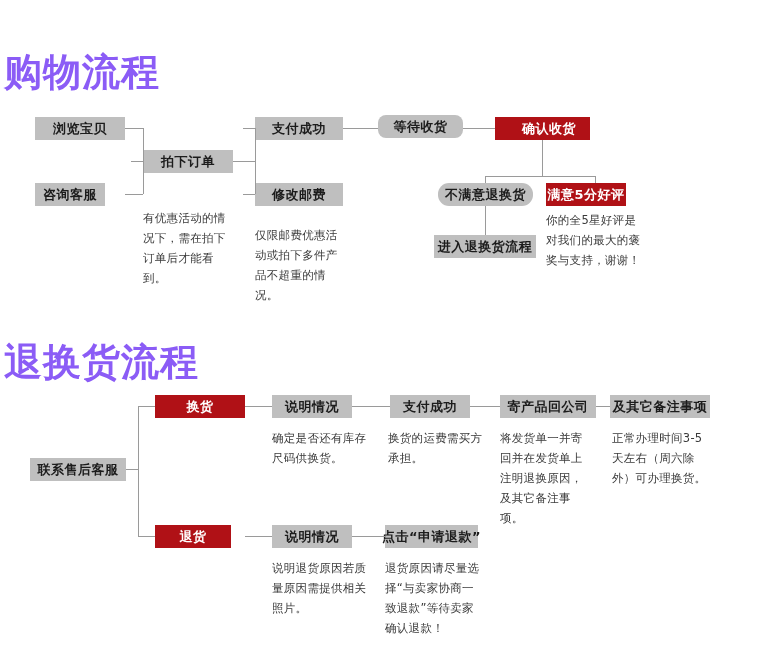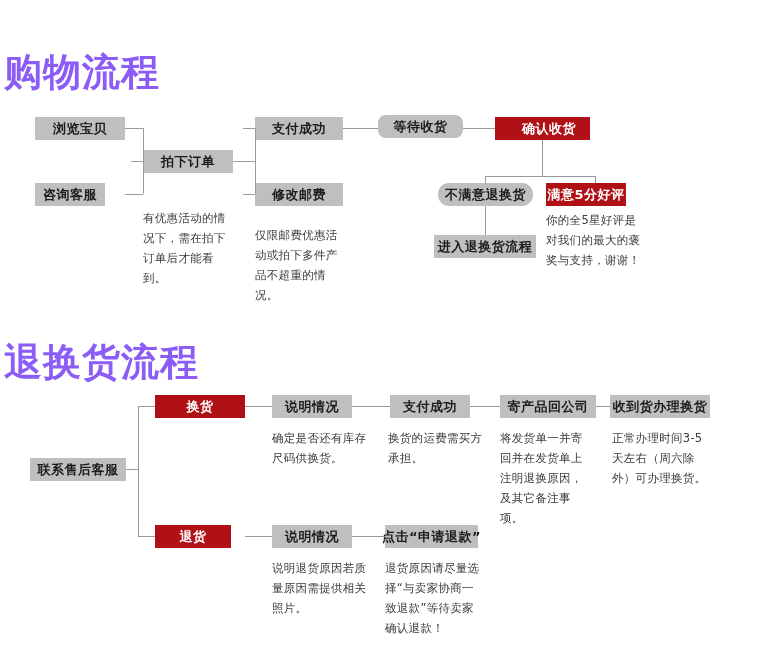--- a/index.html
+++ b/index.html
@@ -124,21 +124,21 @@
   <div class="node gray" style="left:30px; top:458px; width:96px;">联系售后客服</div>
 
   <div class="node red" style="left:155px; top:395px; width:90px;">换货</div>
 
   <div class="node gray" style="left:272px; top:395px; width:80px;">说明情况</div>
 
   <div class="node gray" style="left:390px; top:395px; width:80px;">支付成功</div>
 
   <div class="node gray" style="left:500px; top:395px; width:96px;">寄产品回公司</div>
 
-  <div class="node gray" style="left:610px; top:395px; width:100px;">收到货办理换货</div>
+  <div class="node gray" style="left:610px; top:395px; width:100px;">及其它备注事项</div>
 
   <div class="node red" style="left:155px; top:525px; width:76px;">退货</div>
 
   <div class="node gray" style="left:272px; top:525px; width:80px;">说明情况</div>
 
   <div class="node gray" style="left:385px; top:525px; width:93px;">点击“申请退款”</div>
 
   <div class="line h" style="left:126px; top:469px; width:12px;"></div>
   <div class="line v" style="left:138px; top:406px; height:130px;"></div>
   <div class="line h" style="left:138px; top:406px; width:17px;"></div>

